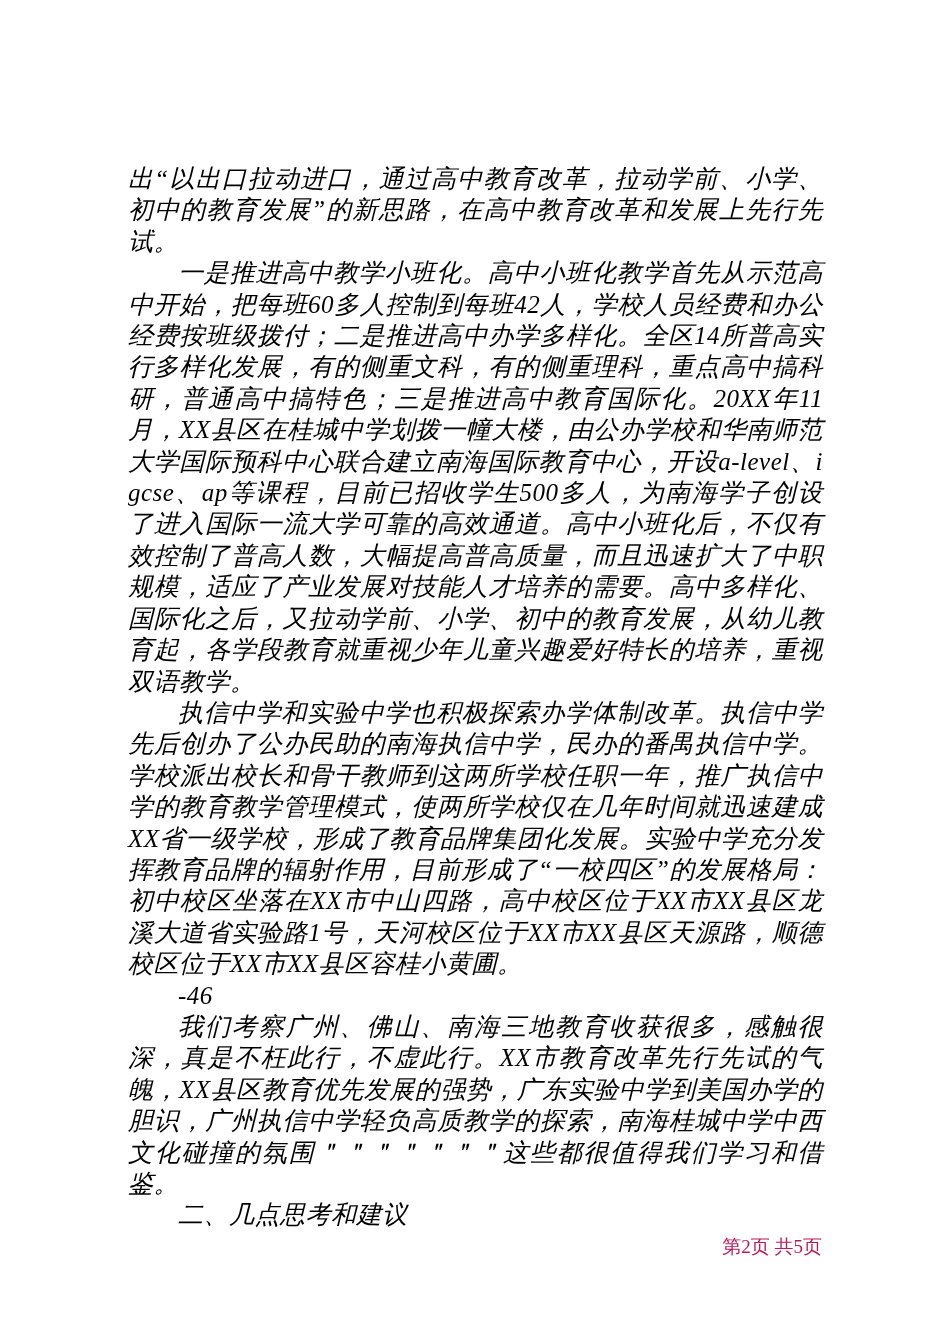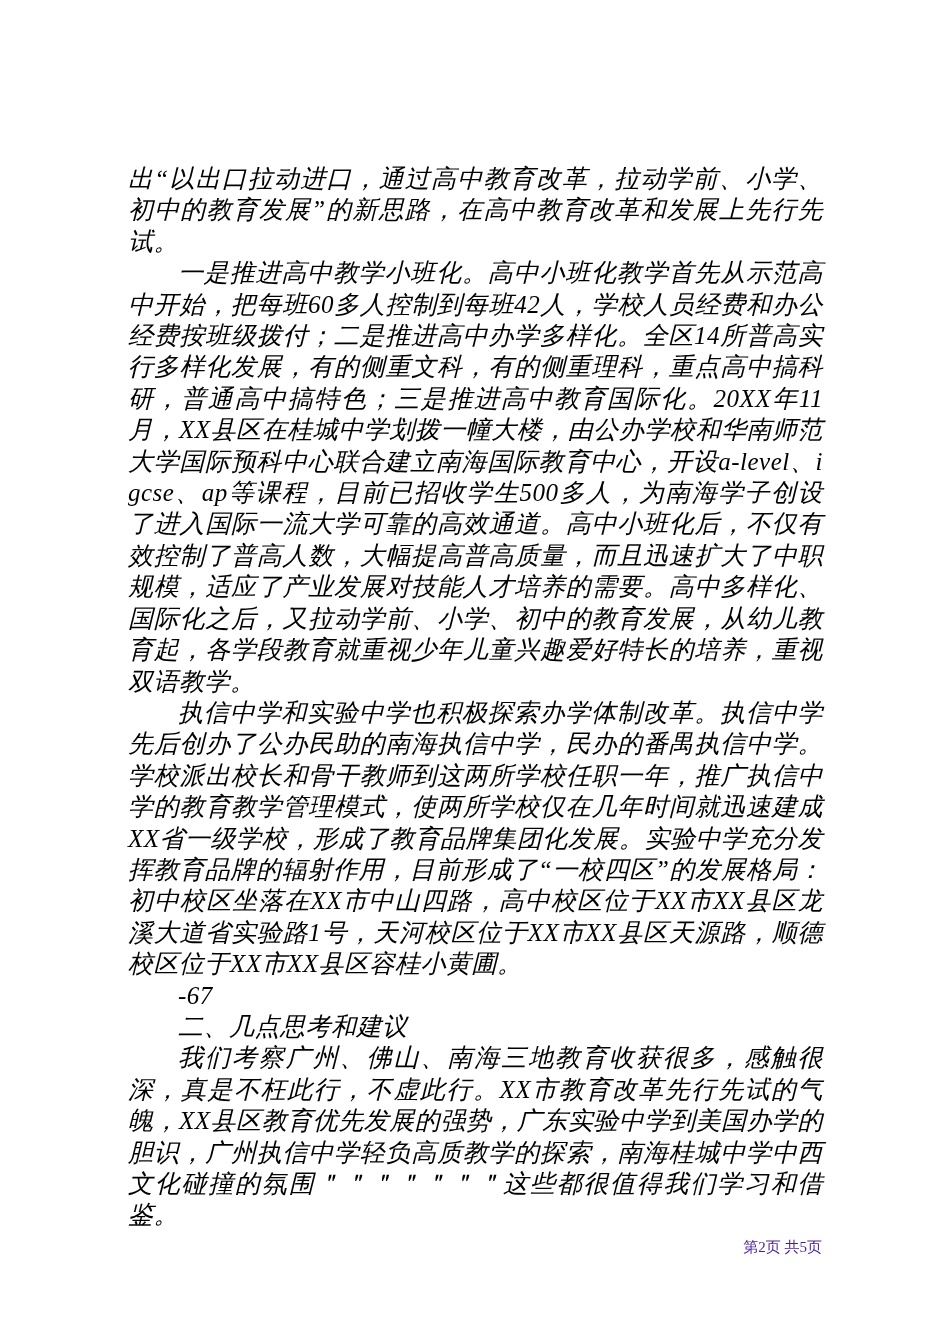--- a/index.html
+++ b/index.html
@@ -33,34 +33,34 @@
     letter-spacing: 0.5px;
     font-style: italic;
   }
   p.para.indent {
     text-indent: 2em;
   }
   .footer {
     position: absolute;
     right: 128px;
     bottom: 86px;
-    font-size: 15px;
+    font-size: 19px;
     line-height: 22px;
-    color: #4c1d95;
+    color: #be185d;
   }
 </style>
 </head>
 <body>
 
 <div class="page">
   <div class="content">
 
   <p class="para">出“以出口拉动进口，通过高中教育改革，拉动学前、小学、初中的教育发展”的新思路，在高中教育改革和发展上先行先试。</p>
       <p class="para indent">一是推进高中教学小班化。高中小班化教学首先从示范高中开始，把每班60多人控制到每班42人，学校人员经费和办公经费按班级拨付；二是推进高中办学多样化。全区14所普高实行多样化发展，有的侧重文科，有的侧重理科，重点高中搞科研，普通高中搞特色；三是推进高中教育国际化。20XX年11月，XX县区在桂城中学划拨一幢大楼，由公办学校和华南师范大学国际预科中心联合建立南海国际教育中心，开设a-level、igcse、ap等课程，目前已招收学生500多人，为南海学子创设了进入国际一流大学可靠的高效通道。高中小班化后，不仅有效控制了普高人数，大幅提高普高质量，而且迅速扩大了中职规模，适应了产业发展对技能人才培养的需要。高中多样化、国际化之后，又拉动学前、小学、初中的教育发展，从幼儿教育起，各学段教育就重视少年儿童兴趣爱好特长的培养，重视双语教学。</p>
       <p class="para indent">执信中学和实验中学也积极探索办学体制改革。执信中学先后创办了公办民助的南海执信中学，民办的番禺执信中学。学校派出校长和骨干教师到这两所学校任职一年，推广执信中学的教育教学管理模式，使两所学校仅在几年时间就迅速建成XX省一级学校，形成了教育品牌集团化发展。实验中学充分发挥教育品牌的辐射作用，目前形成了“一校四区”的发展格局：初中校区坐落在XX市中山四路，高中校区位于XX市XX县区龙溪大道省实验路1号，天河校区位于XX市XX县区天源路，顺德校区位于XX市XX县区容桂小黄圃。</p>
-      <p class="para indent">-67</p>
+      <p class="para indent">-46</p>
+      <p class="para indent">我们考察广州、佛山、南海三地教育收获很多，感触很深，真是不枉此行，不虚此行。XX市教育改革先行先试的气魄，XX县区教育优先发展的强势，广东实验中学到美国办学的胆识，广州执信中学轻负高质教学的探索，南海桂城中学中西文化碰撞的氛围＂＂＂＂＂＂＂这些都很值得我们学习和借鉴。</p>
       <p class="para indent">二、几点思考和建议</p>
-      <p class="para indent">我们考察广州、佛山、南海三地教育收获很多，感触很深，真是不枉此行，不虚此行。XX市教育改革先行先试的气魄，XX县区教育优先发展的强势，广东实验中学到美国办学的胆识，广州执信中学轻负高质教学的探索，南海桂城中学中西文化碰撞的氛围＂＂＂＂＂＂＂这些都很值得我们学习和借鉴。</p>
     </div>
   <div class="footer">
     <span>第2页 共5页</span>
   </div>
 </div>
 
 </body></html>

